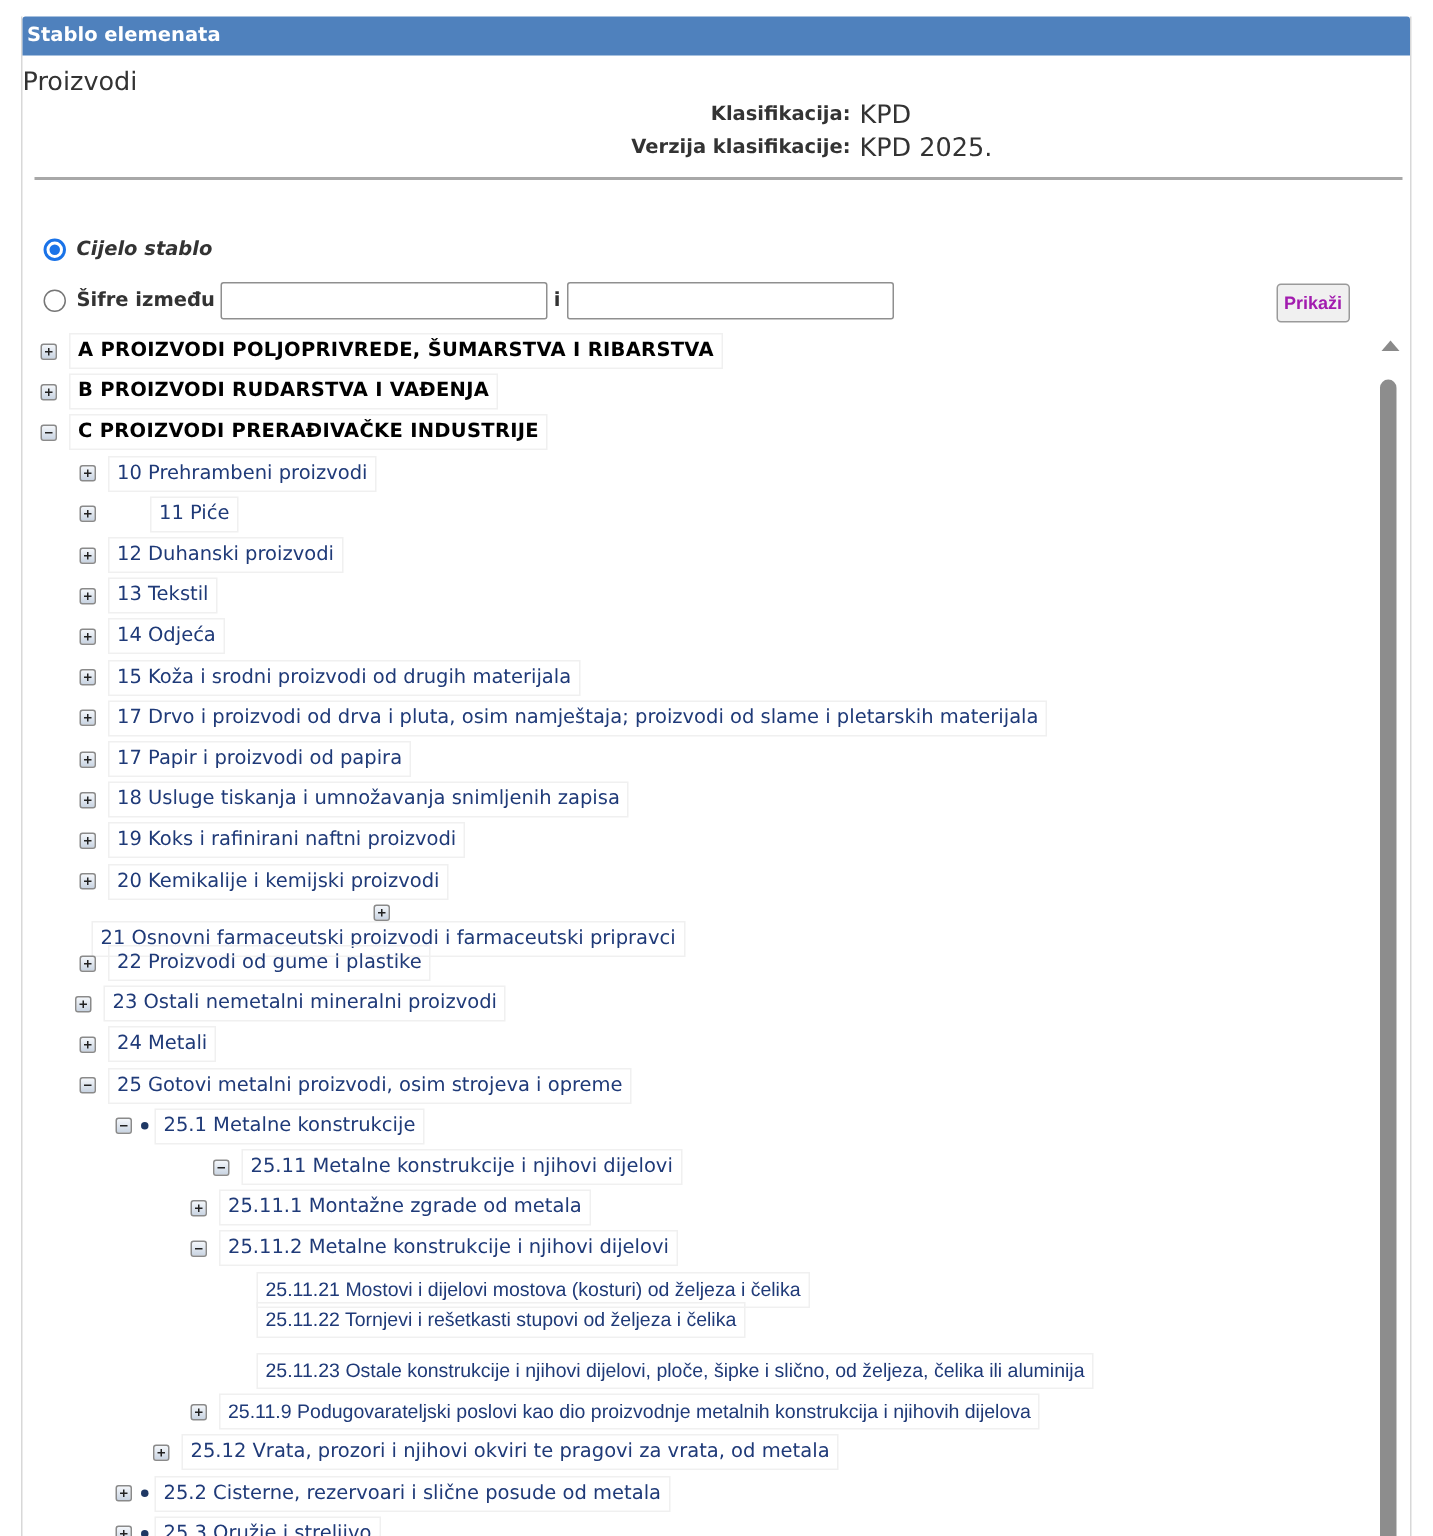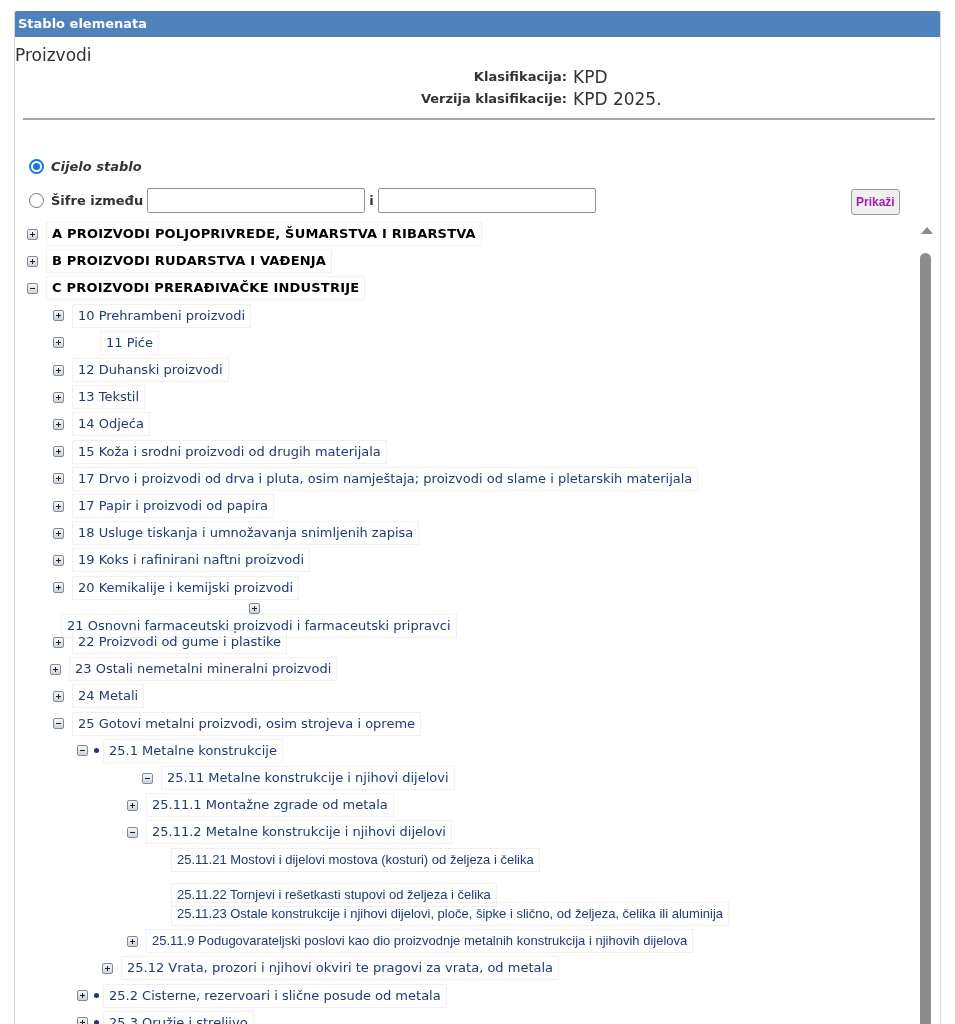--- a/index.html
+++ b/index.html
@@ -190,21 +190,21 @@
         <span class="lbl">25.11.1 Montažne zgrade od metala</span>
       </div>
       <div class="node" style="top: 599.4px; left: 112px;">
         <span class="exp"></span>
         <span class="lbl">25.11.2 Metalne konstrukcije i njihovi dijelovi</span>
       </div>
       <div class="node" style="top: 626.6px; left: 137px;">
         <span style="width: 11px; flex: 0 0 auto;"></span>
         <span class="lbl leaf">25.11.21 Mostovi i dijelovi mostova (kosturi) od željeza i čelika</span>
       </div>
-      <div class="node" style="top: 662px; left: 137px;">
+      <div class="node" style="top: 647px; left: 137px;">
         <span style="width: 11px; flex: 0 0 auto;"></span>
         <span class="lbl leaf">25.11.22 Tornjevi i rešetkasti stupovi od željeza i čelika</span>
       </div>
       <div class="node" style="top: 681px; left: 137px;">
         <span style="width: 11px; flex: 0 0 auto;"></span>
         <span class="lbl leaf">25.11.23 Ostale konstrukcije i njihovi dijelovi, ploče, šipke i slično, od željeza, čelika ili aluminija</span>
       </div>
       <div class="node" style="top: 708.2px; left: 112px;">
         <span class="exp plus"></span>
         <span class="lbl leaf">25.11.9 Podugovarateljski poslovi kao dio proizvodnje metalnih konstrukcija i njihovih dijelova</span>

